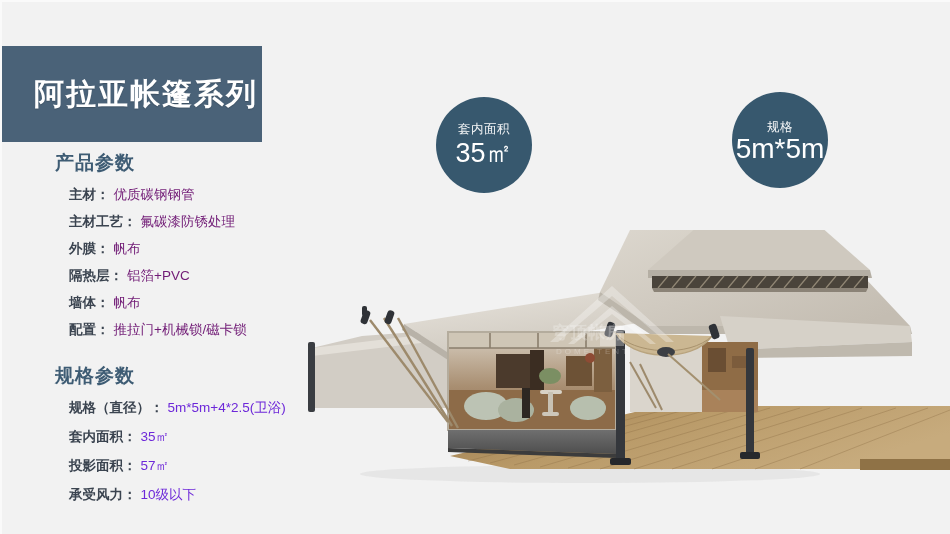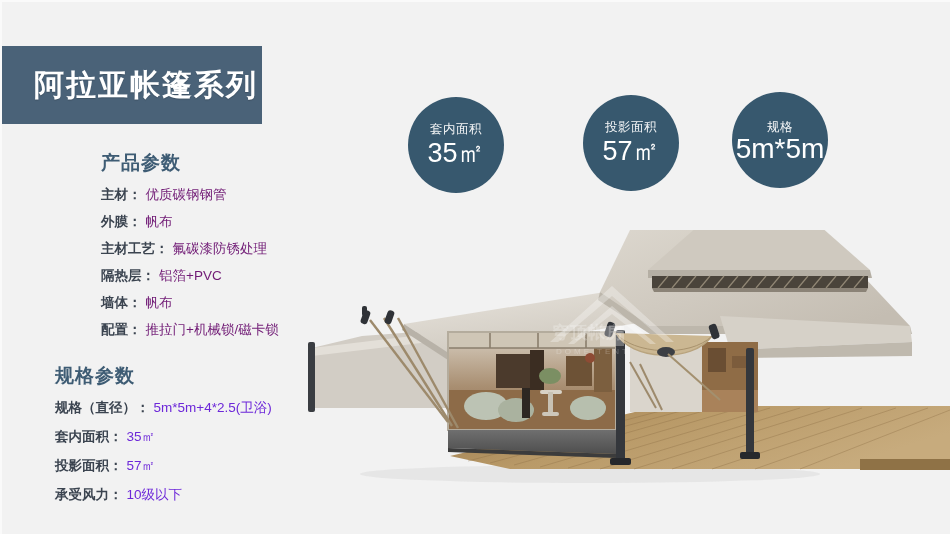--- a/index.html
+++ b/index.html
@@ -10,58 +10,58 @@
     overflow:hidden;position:relative;
   }
   .page{position:absolute;left:0;top:0;width:950px;height:534px;background:#f2f2f2;overflow:hidden;}
 
   
   .edge-left{position:absolute;left:0;top:0;width:2px;height:534px;background:#fafafa;}
   .edge-top{position:absolute;left:0;top:0;width:950px;height:2px;background:#fafafa;}
 
   
   .title-banner{
-    position:absolute;left:2px;top:46px;width:260px;height:78px;
+    position:absolute;left:2px;top:46px;width:260px;height:96px;
     background:#4a6278;
     display:flex;align-items:center;
   }
   .title-banner .title-text{
     color:#ffffff;font-size:30px;font-weight:bold;letter-spacing:2px;
     margin-left:32px;white-space:nowrap;
     text-shadow:0 1px 1px rgba(0,0,0,.18);
   }
 
   
-  .panel{position:absolute;left:0;top:150px;width:330px;padding-left:46px;}
+  .panel{position:absolute;left:0;top:150px;width:330px;}
   .section-heading{
     color:#3e5c74;font-size:19px;font-weight:bold;letter-spacing:1px;
     margin:0 0 8px 55px;
   }
   .spec-list{margin:0;padding:0;list-style:none;}
   .spec-row{
     margin:0 0 6px 55px;font-size:13.5px;line-height:21px;white-space:nowrap;
   }
-  .spec-row .k{color:#3b4450;font-weight:bold;}
+  .spec-row .k{color:#3b4450;font-weight:bold;margin-left:14px;}
   .spec-row .v{color:#701a75;font-weight:normal;margin-left:4px;}
 
   .panel-2{position:absolute;left:0;top:363px;width:340px;}
   .panel-2 .spec-row{margin-bottom:8px;font-size:13.5px;}
   .panel-2 .spec-row .k{color:#3b4450;font-weight:bold;}
   .panel-2 .spec-row .v{color:#6d28d9;font-weight:normal;margin-left:4px;}
 
   
   .circle{
     position:absolute;width:96px;height:96px;border-radius:50%;
     background:#37586e;color:#ffffff;
     display:flex;flex-direction:column;align-items:center;justify-content:center;
   }
   .circle .c-label{font-size:12.5px;line-height:16px;letter-spacing:.5px;opacity:.95;}
   .circle .c-value{font-size:27px;line-height:31px;font-weight:normal;letter-spacing:0px;margin-top:1px;}
   .circle.small-val .c-value{font-size:28px;line-height:26px;}
-  #circle-1{left:408px;top:97px;}
+  #circle-1{left:436px;top:97px;}
   #circle-2{left:583px;top:95px;}
   #circle-3{left:732px;top:92px;}
 
   
   .tent-art{position:absolute;left:300px;top:230px;width:650px;height:304px;text-align:center;}
   .tent-art svg{display:block;width:650px;height:304px;}
   .wm{fill:#ffffff;opacity:.30;}
   .wm-t{fill:#ffffff;opacity:.26;font-size:17px;font-weight:bold;letter-spacing:1px;
         font-family:"Liberation Sans","DejaVu Sans",sans-serif;}
   .wm-t2{fill:#ffffff;opacity:.24;font-size:8px;letter-spacing:3px;
@@ -79,24 +79,24 @@
     <span class="title-text">阿拉亚帐篷系列</span>
   </div>
 
   <div class="panel">
     <div class="section-heading">产品参数</div>
     <ul class="spec-list">
       <li class="spec-row">
         <span class="k">主材：</span><span class="v">优质碳钢钢管</span>
       </li>
       <li class="spec-row">
+        <span class="k">主材工艺：</span><span class="v">氟碳漆防锈处理</span>
+      </li>
+      <li class="spec-row">
         <span class="k">外膜：</span><span class="v">帆布</span>
-      </li>
-      <li class="spec-row">
-        <span class="k">主材工艺：</span><span class="v">氟碳漆防锈处理</span>
       </li>
       <li class="spec-row">
         <span class="k">隔热层：</span><span class="v">铝箔+PVC</span>
       </li>
       <li class="spec-row">
         <span class="k">墙体：</span><span class="v">帆布</span>
       </li>
       <li class="spec-row">
         <span class="k">配置：</span><span class="v">推拉门+机械锁/磁卡锁</span>
       </li>
@@ -117,24 +117,20 @@
       </li>
       <li class="spec-row">
         <span class="k">承受风力：</span><span class="v">10级以下</span>
       </li>
     </ul>
   </div>
 
   <div class="circle" id="circle-1">
     <span class="c-label">套内面积</span>
     <span class="c-value">35㎡</span>
-  </div>
-  <div class="circle" id="circle-2">
-    <span class="c-label">投影面积</span>
-    <span class="c-value">57㎡</span>
   </div>
   <div class="circle small-val" id="circle-3">
     <span class="c-label">规格</span>
     <span class="c-value">5m*5m</span>
   </div>
 
   <div class="tent-art">
     <svg viewBox="0 0 650 304" xmlns="http://www.w3.org/2000/svg">
       <defs>
         <linearGradient id="deckG" x1="0" y1="0" x2="1" y2="0.4">

